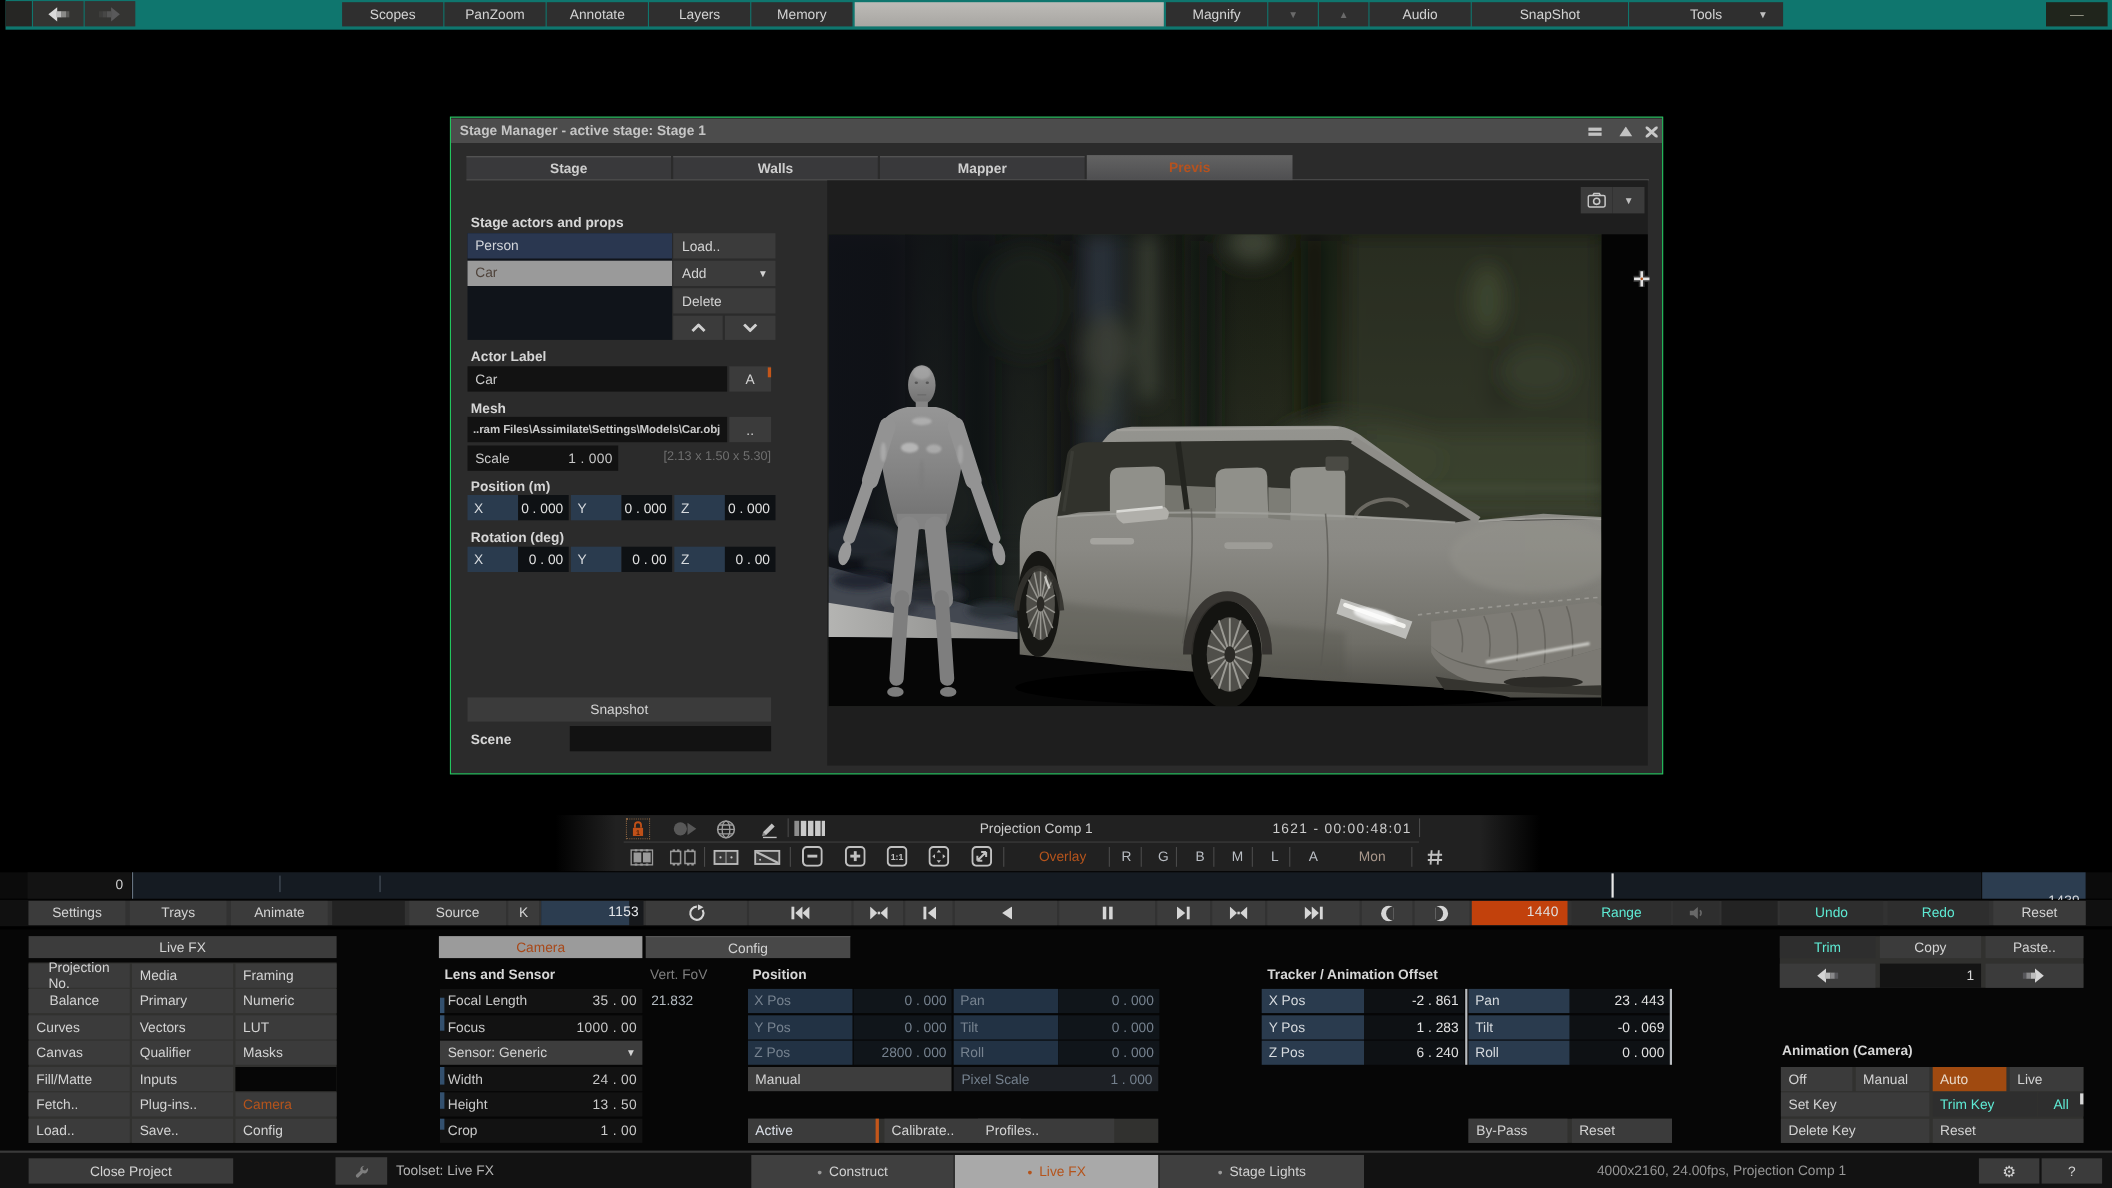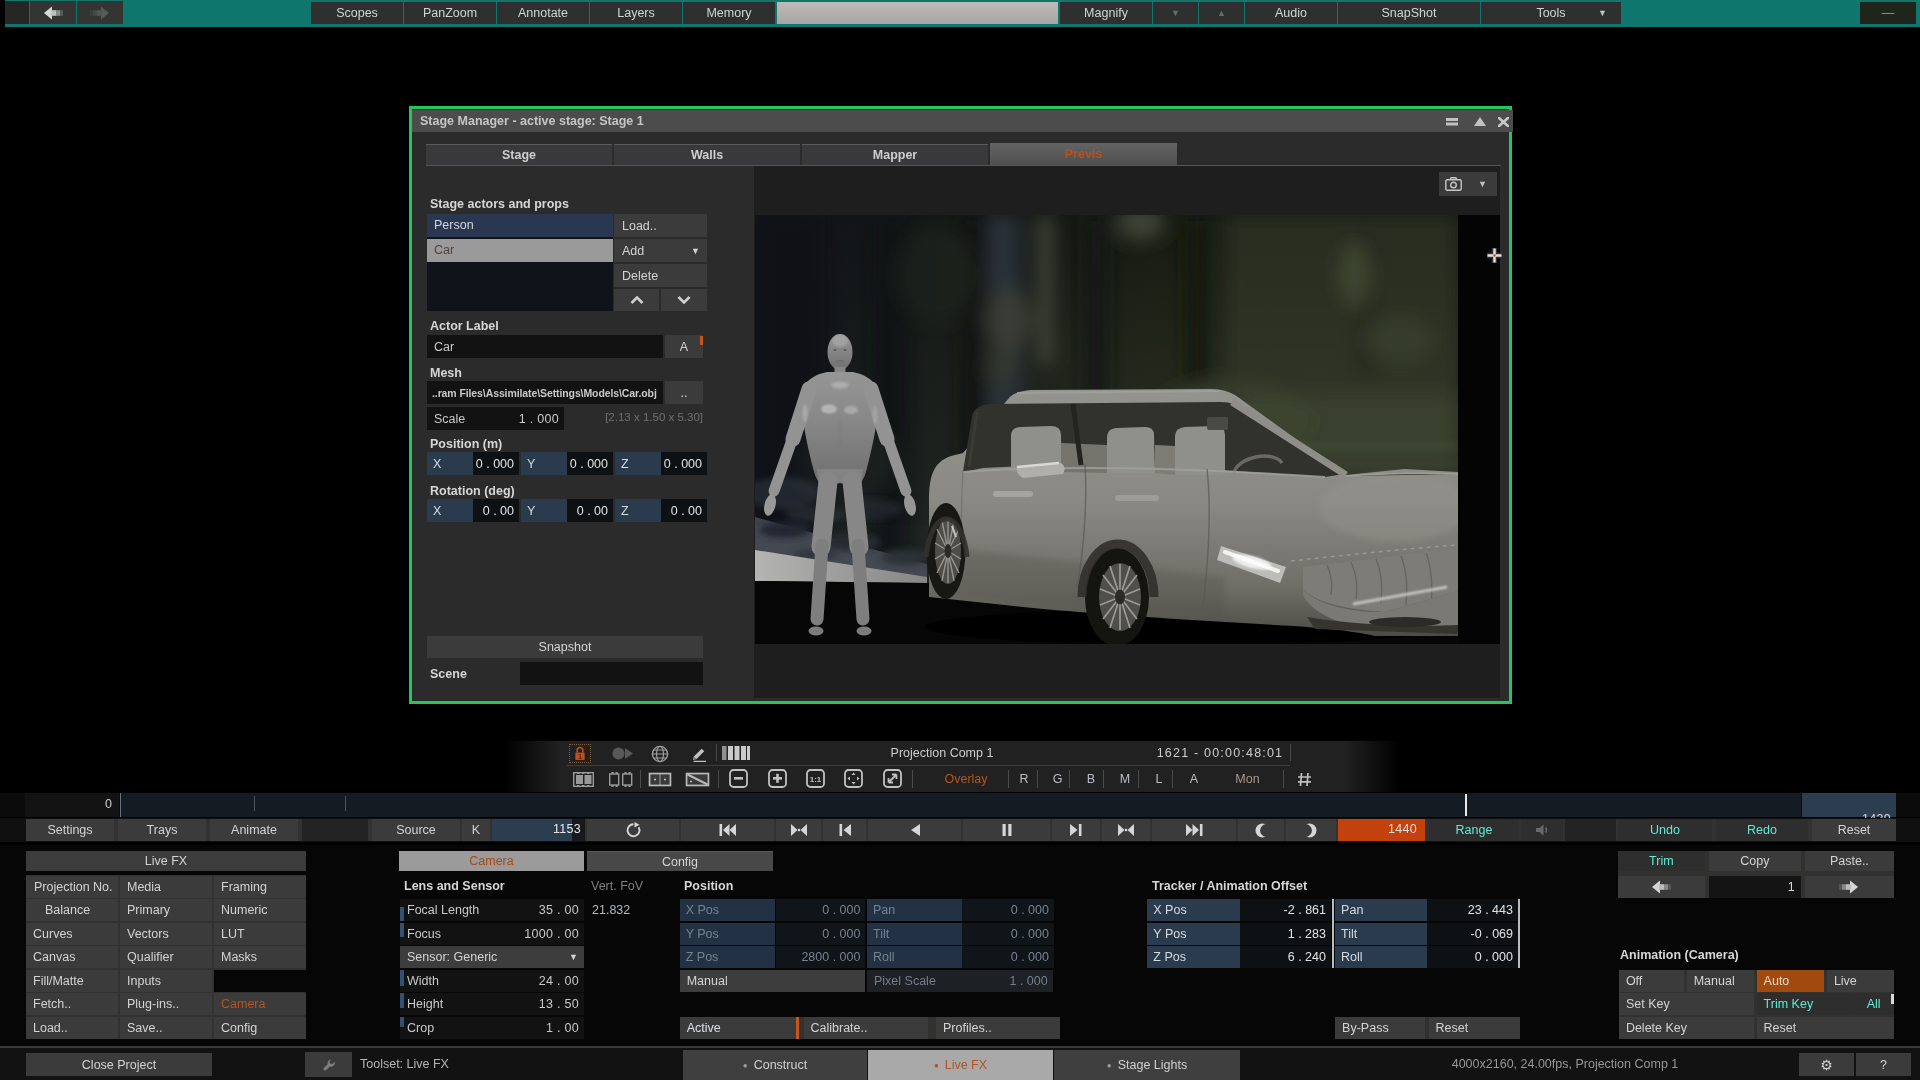--- a/index.html
+++ b/index.html
@@ -48,21 +48,21 @@
     </div>
   <div class="btn" style="left:1194px;top:2px;width:45px;height:22px;">
       <span style="color:#6a6a6a;font-size:9px;">▲</span>
     </div>
   <div class="btn" style="left:1240px;top:2px;width:92px;height:22px;">Audio</div>
   <div class="btn" style="left:1333px;top:2px;width:142px;height:22px;">SnapShot</div>
   <div class="btn" style="left:1476px;top:2px;width:140px;height:22px;">Tools<span style="position:absolute;right:14px;font-size:9px;color:#c0c0c0;">▼</span></div>
   <div class="abs" style="left:1855px;top:2px;width:56px;height:22px;background:#20251c;color:#9a9a8a;display:flex;align-items:center;justify-content:center;">—</div>
 </div>
 
-<div class="abs" id="dialog" style="left:409px;top:106px;width:1103px;height:598px;background:#2b2b2b;border:3px solid #22c55e;">
+<div class="abs" id="dialog" style="left:409px;top:106px;width:1103px;height:598px;background:#2b2b2b;border:1px solid #22c55e;">
 
   <div class="abs" style="left:0;top:1px;width:1101px;height:22px;background:#4c4c4c;">
     <span style="position:absolute;left:8px;top:4px;font-weight:bold;color:#c5c5c5;">Stage Manager - active stage: Stage 1</span>
     <svg class="abs" style="left:1033px;top:7px;" width="14" height="9" viewBox="0 0 14 9">
         <rect x="1" y="1" width="12" height="3" fill="#c2c2c2"></rect>
         <rect x="1" y="5.5" width="12" height="3" fill="#c2c2c2"></rect>
       </svg>
     <svg class="abs" style="left:1062px;top:7px;" width="12" height="9" viewBox="0 0 12 9">
         <path d="M6 0 L12 9 L0 9 Z" fill="#c2c2c2"></path>
       </svg>
@@ -608,21 +608,21 @@
 
 <div class="abs" id="bottom" style="left:0;top:845px;width:1920px;height:201px;background:#060606;">
   <div class="abs" style="left:26px;top:30px;width:280px;height:164px;background:#31312f;"></div>
   <div class="abs" style="left:214px;top:124.5px;width:92px;height:22px;background:#060606;"></div>
   <div class="abs" style="left:1617.7px;top:6px;width:276.4px;height:47px;background:#31312f;"></div>
   <div class="abs" style="left:1618.9px;top:124.5px;width:275.2px;height:69px;background:#31312f;"></div>
   <div class="abs" style="left:679.7px;top:171.5px;width:373.3px;height:22px;background:#31312f;"></div>
   <div class="abs" style="left:1335.1px;top:171.5px;width:184.9px;height:22px;background:#31312f;"></div>
 
   <div class="btn" style="left:26px;top:6px;width:280px;height:20px;background:#3c3c3c;">Live FX</div>
-  <div class="btn" style="left:26px;top:30.5px;width:92px;height:22px;justify-content:flex-start;padding-left:8px;">Projection No.</div>
+  <div class="btn" style="left:26px;top:30.5px;width:92px;height:22px;justify-content:flex-start;padding-left:18px;">Projection No.</div>
   <div class="btn" style="left:120px;top:30.5px;width:92px;height:22px;justify-content:flex-start;padding-left:7px;">Media</div>
   <div class="btn" style="left:214px;top:30.5px;width:92px;height:22px;justify-content:flex-start;padding-left:7px;">Framing</div>
   <div class="btn" style="left:26px;top:54px;width:92px;height:22px;justify-content:flex-start;padding-left:19px;">Balance</div>
   <div class="btn" style="left:120px;top:54px;width:92px;height:22px;justify-content:flex-start;padding-left:7px;">Primary</div>
   <div class="btn" style="left:214px;top:54px;width:92px;height:22px;justify-content:flex-start;padding-left:7px;">Numeric</div>
   <div class="btn" style="left:26px;top:77.5px;width:92px;height:22px;justify-content:flex-start;padding-left:7px;">Curves</div>
   <div class="btn" style="left:120px;top:77.5px;width:92px;height:22px;justify-content:flex-start;padding-left:7px;">Vectors</div>
   <div class="btn" style="left:214px;top:77.5px;width:92px;height:22px;justify-content:flex-start;padding-left:7px;">LUT</div>
   <div class="btn" style="left:26px;top:101px;width:92px;height:22px;justify-content:flex-start;padding-left:7px;">Canvas</div>
   <div class="btn" style="left:120px;top:101px;width:92px;height:22px;justify-content:flex-start;padding-left:7px;">Qualifier</div>
@@ -663,21 +663,21 @@
   <div class="bval dis" style="left:775.8px;top:101px;width:89.7px;height:22px;">2800 . 000</div>
   <div class="blbl dis" style="left:867px;top:101px;width:94.6px;height:22px;">Roll</div>
   <div class="bval dis" style="left:961.6px;top:101px;width:92.4px;height:22px;">0 . 000</div>
   <div class="btn" style="left:679.7px;top:124.5px;width:185.8px;height:22px;justify-content:flex-start;padding-left:7px;background:#3d3d3d;">Manual</div>
   <div class="abs" style="left:867px;top:124.5px;width:185.7px;height:22px;background:#1d2025;color:#737f8c;">
       <span style="position:absolute;left:7px;top:4px;">Pixel Scale</span>
       <span style="position:absolute;right:5px;top:4px;">1 . 000</span>
     </div>
   <div class="btn" style="left:679.7px;top:171.5px;width:119.3px;height:22px;justify-content:flex-start;padding-left:7px;color:#dbe0e8;">Active<span style="position:absolute;right:0;top:0;width:3px;height:22px;background:#c4561a;"></span></div>
   <div class="btn" style="left:803.5px;top:171.5px;width:124px;height:22px;justify-content:flex-start;padding-left:7px;">Calibrate..</div>
-  <div class="btn" style="left:936px;top:171.5px;width:124px;height:22px;justify-content:flex-start;padding-left:7px;text-align:center;">Profiles..</div>
+  <div class="btn" style="left:889px;top:171.5px;width:124px;height:22px;justify-content:flex-start;padding-left:7px;text-align:center;">Profiles..</div>
 
   <div class="lbl" style="left:1152px;top:34px;">Tracker / Animation Offset</div>
   <div class="blbl" style="left:1147.3px;top:54px;width:92.3px;height:22px;">X Pos</div>
   <div class="bval" style="left:1239.6px;top:54px;width:91.4px;height:22px;">-2 . 861</div>
   <div class="blbl" style="left:1335.1px;top:54px;width:92.3px;height:22px;">Pan</div>
   <div class="bval" style="left:1427.4px;top:54px;width:90.6px;height:22px;">23 . 443</div>
   <div class="blbl" style="left:1147.3px;top:77.5px;width:92.3px;height:22px;">Y Pos</div>
   <div class="bval" style="left:1239.6px;top:77.5px;width:91.4px;height:22px;">1 . 283</div>
   <div class="blbl" style="left:1335.1px;top:77.5px;width:92.3px;height:22px;">Tilt</div>
   <div class="bval" style="left:1427.4px;top:77.5px;width:90.6px;height:22px;">-0 . 069</div>

